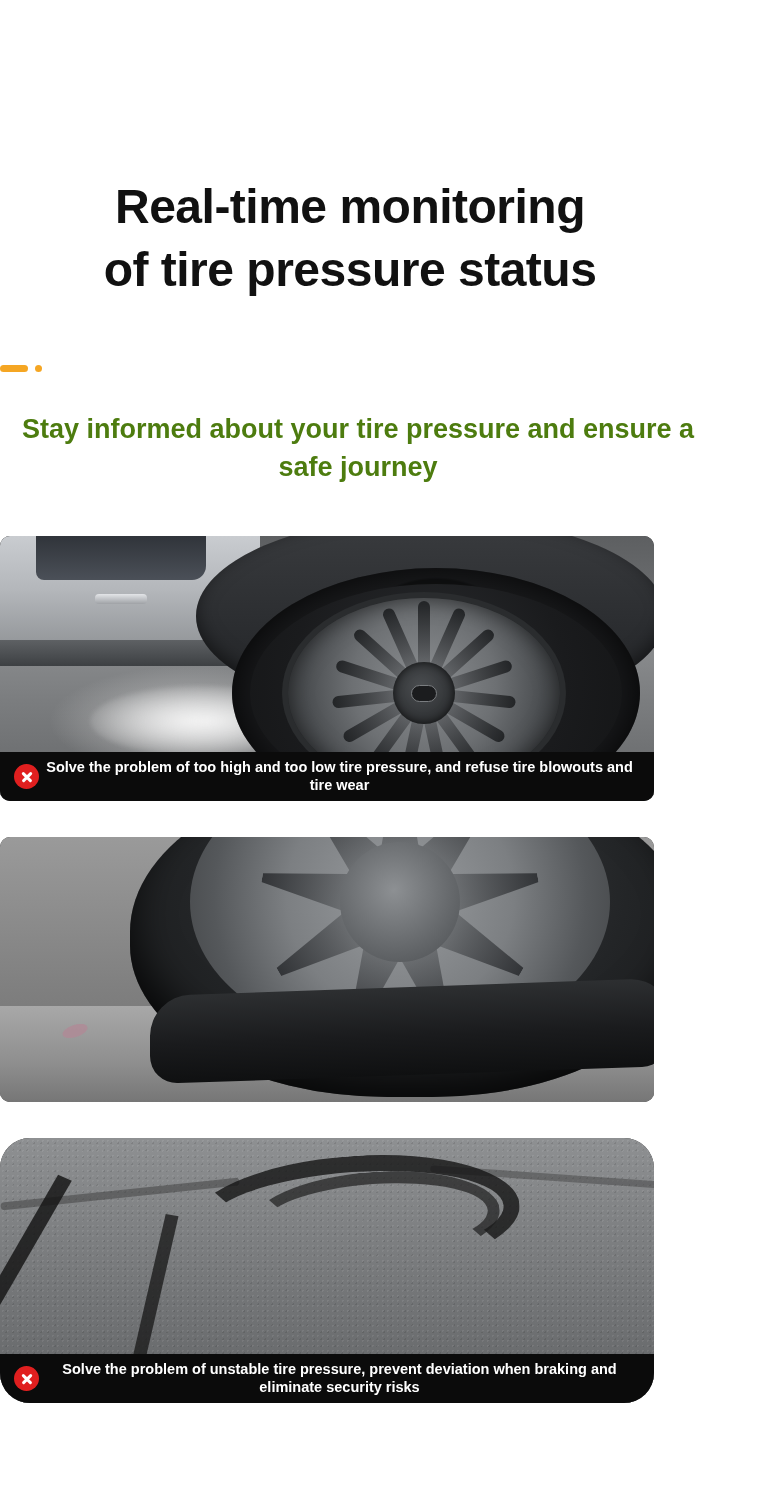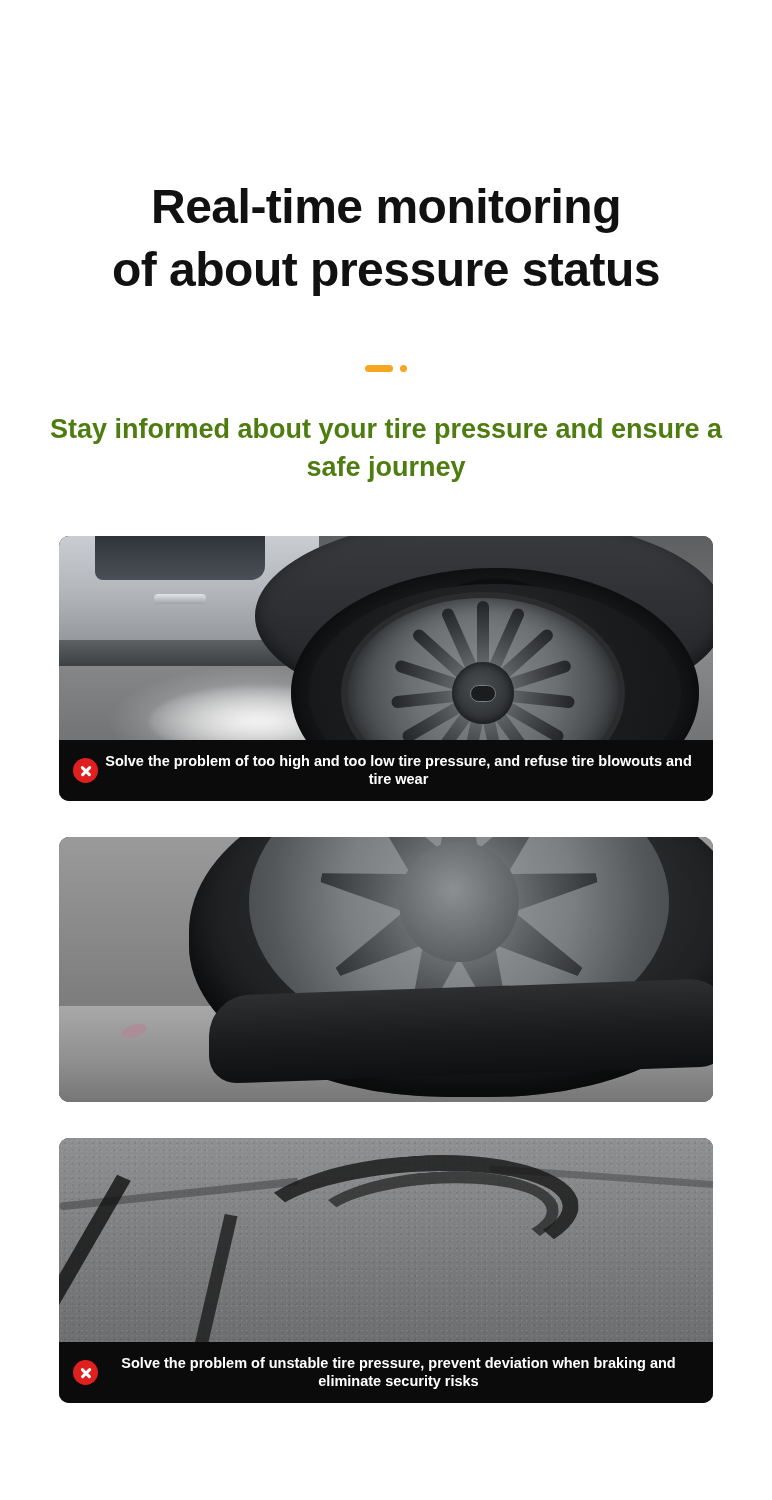--- a/index.html
+++ b/index.html
@@ -10,21 +10,21 @@
     font-family: "Liberation Sans", sans-serif;
     overflow: hidden;
   }
   .page {
     width: 772px;
     height: 1500px;
     position: relative;
     background: #ffffff;
     display: flex;
     flex-direction: column;
-    align-items: center;
+    align-items: flex-start;
   }
 
   
   .headline {
     margin-top: 175px;
     width: 700px;
     text-align: center;
     font-size: 48px;
     line-height: 1.32;
     font-weight: bold;
@@ -73,21 +73,21 @@
   }
   .card {
     position: relative;
     width: 654px;
     border-radius: 10px;
     overflow: hidden;
     background: #2b2b2b;
   }
   .card-1 { height: 265px; }
   .card-2 { height: 265px; }
-  .card-3 { height: 265px; }
+  .card-3 { height: 265px; border-radius: 30px; }
 
   .photo {
     position: absolute;
     inset: 0;
     overflow: hidden;
   }
 
   
   .photo1 {
     background:
@@ -269,21 +269,21 @@
     border-radius: 4px; transform: rotate(4deg);
   }
 
   
   .caption {
     position: absolute;
     left: 0; right: 0; bottom: 0;
     background: #0b0b0b;
     display: flex;
     align-items: center;
-    padding: 13px 14px;
+    padding: 7px 14px;
     min-height: 44px;
   }
   .caption.tall { min-height: 48px; }
   .x-icon {
     flex: 0 0 auto;
     width: 25px; height: 25px;
     border-radius: 50%;
     background: #e01f1f;
     position: relative;
   }
@@ -309,21 +309,21 @@
     padding-left: 4px;
   }
 </style>
 </head>
 <body>
 
 <div class="page">
 
   <div class="headline">
     <span class="l1">Real-time monitoring</span>
-    <span class="l2">of about pressure status</span>
+    <span class="l2">of tire pressure status</span>
   </div>
 
   <div class="divider">
     <span class="bar"></span>
     <span class="dot"></span>
   </div>
 
   <div class="subhead">Stay informed about your tire pressure and ensure a safe journey</div>
 
   <div class="cards">

